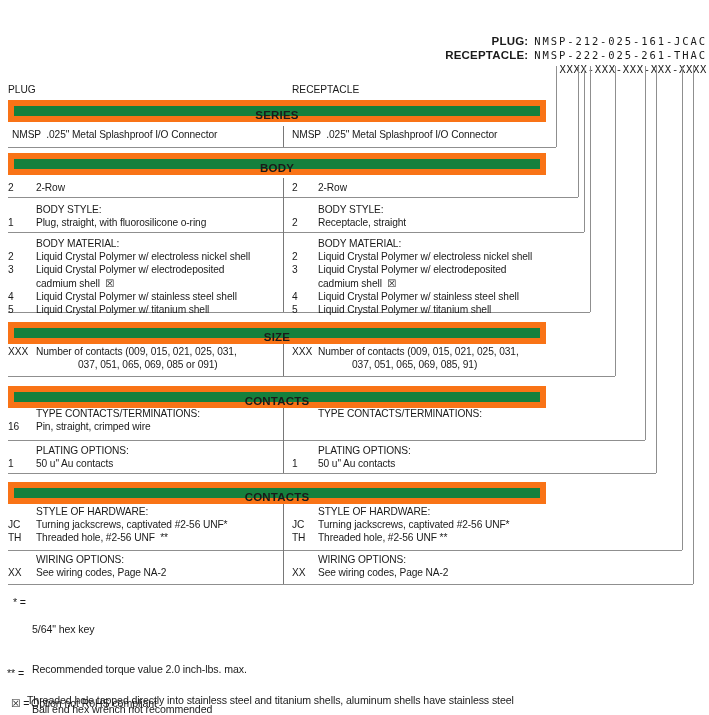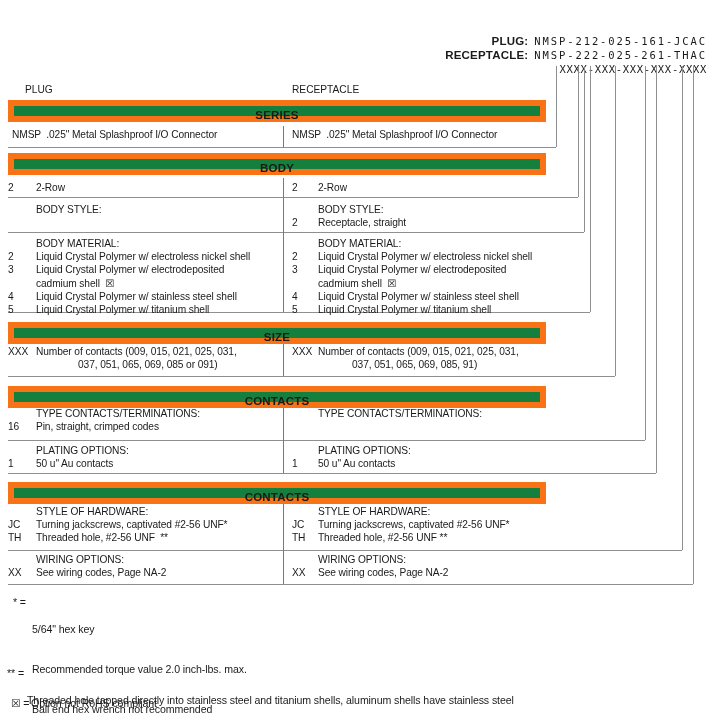--- a/index.html
+++ b/index.html
@@ -57,21 +57,21 @@
       <span class="pn-label">PLUG:</span><span class="pn-value">NMSP-212-025-161-JCAC</span>
     </div>
     <div class="pn-row">
       <span class="pn-label">RECEPTACLE:</span><span class="pn-value">NMSP-222-025-261-THAC</span>
     </div>
     <div class="pn-row">
       <span class="pn-mask">XXXX-XXX-XXX-XXX-XXXX</span>
     </div>
   </div>
 
-  <div class="colhdr" style="left:25px;">PLUG</div>
+  <div class="colhdr" style="left:8px;">PLUG</div>
   <div class="colhdr" style="left:292px;">RECEPTACLE</div>
 
   <div class="vr" style="left:556px;height:81px;"></div>
   <div class="vr" style="left:578px;height:131px;"></div>
   <div class="vr" style="left:584px;height:166px;"></div>
   <div class="vr" style="left:590px;height:246px;"></div>
   <div class="vr" style="left:615px;height:310px;"></div>
   <div class="vr" style="left:645px;height:374px;"></div>
   <div class="vr" style="left:656px;height:407px;"></div>
   <div class="vr" style="left:682px;height:484px;"></div>
@@ -113,20 +113,21 @@
         <div class="ln"><span class="code">2</span><span>2-Row</span></div>
       </div>
     <div class="cr">
         <div class="ln"><span class="code">2</span><span>2-Row</span></div>
       </div>
   </div>
 
   <div class="row" style="top:203px;">
     <div class="cl">
       <div class="ln lbl">BODY STYLE:</div>
+      <div class="ln"><span class="code">1</span><span>Plug, straight, with fluorosilicone o-ring</span></div>
     </div>
     <div class="cr">
       <div class="ln lbl">BODY STYLE:</div>
       <div class="ln"><span class="code">2</span><span>Receptacle, straight</span></div>
     </div>
   </div>
 
   <div class="row" style="top:237px;">
     <div class="cl">
       <div class="ln lbl">BODY MATERIAL:</div>
@@ -153,21 +154,21 @@
     </div>
     <div class="cr">
       <div class="ln"><span class="code">XXX</span><span>Number of contacts (009, 015, 021, 025, 031,</span></div>
       <div class="ln ind">037, 051, 065, 069, 085, 91)</div>
     </div>
   </div>
 
   <div class="row" style="top:407px;">
     <div class="cl">
       <div class="ln lbl">TYPE CONTACTS/TERMINATIONS:</div>
-      <div class="ln"><span class="code">16</span><span>Pin, straight, crimped codes</span></div>
+      <div class="ln"><span class="code">16</span><span>Pin, straight, crimped wire</span></div>
     </div>
     <div class="cr">
       <div class="ln lbl">TYPE CONTACTS/TERMINATIONS:</div>
     </div>
   </div>
 
   <div class="row" style="top:444px;">
     <div class="cl">
       <div class="ln lbl">PLATING OPTIONS:</div>
       <div class="ln"><span class="code">1</span><span>50 u" Au contacts</span></div>

